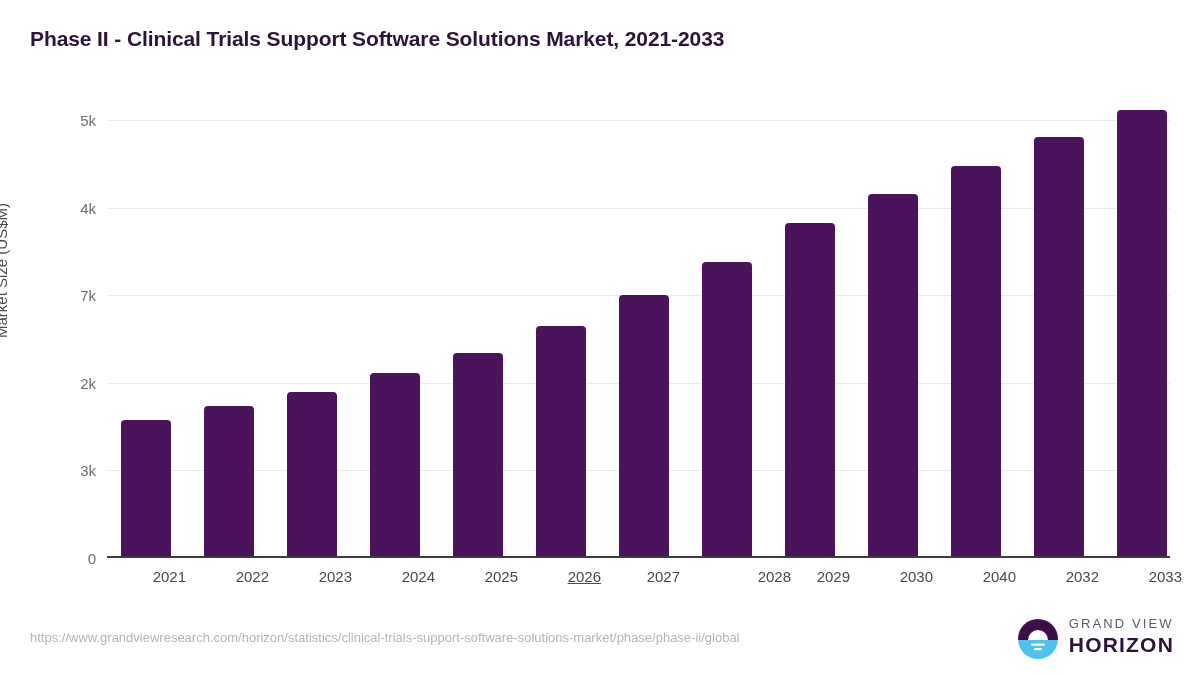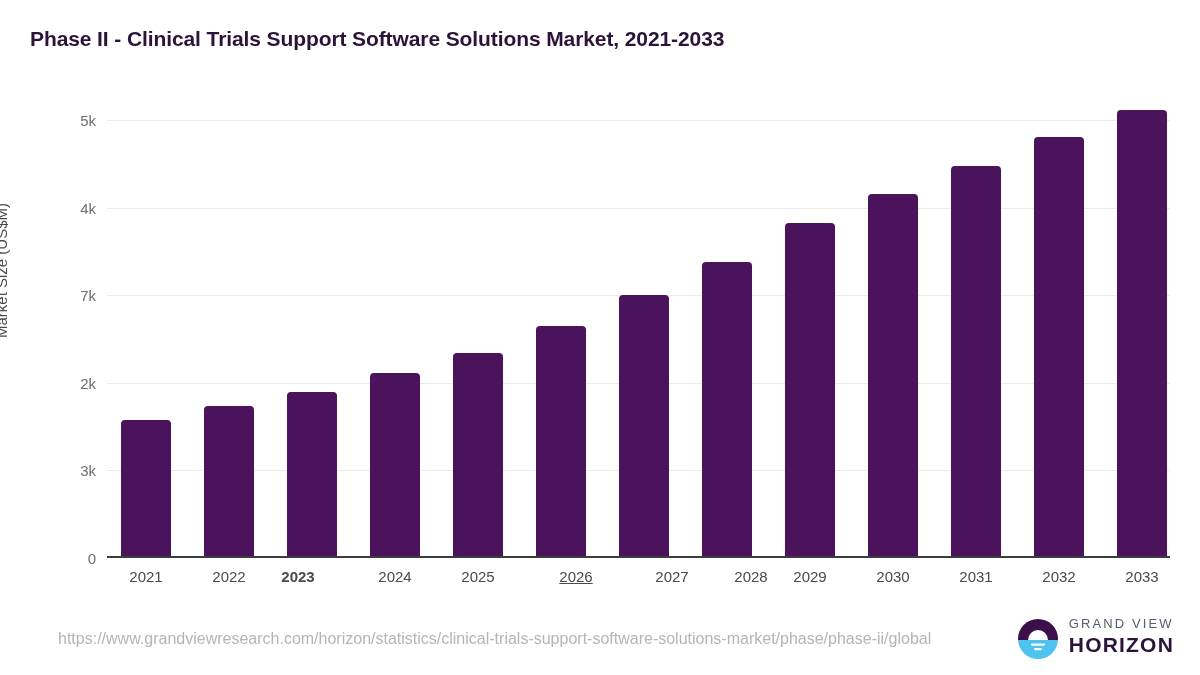--- a/index.html
+++ b/index.html
@@ -92,33 +92,32 @@
     width: 50px;
     background: #4b135c;
     border-radius: 4px 4px 0 0;
   }
 
   
   .x-tick {
     position: absolute;
     top: 568px;
     width: 80px;
-    text-align: center;
+    text-align: right;
     font-size: 15px;
     color: #4a4a4a;
   }
 
   
   #source-url {
     position: absolute;
     left: 30px; top: 630px;
-    font-size: 16px;
+    font-size: 13px;
     color: #b5b5b5;
     white-space: nowrap;
-    margin-left: 28px;
   }
 
   #logo {
     position: absolute;
     right: 26px; top: 617px;
     display: flex;
     align-items: flex-start;
     gap: 9px;
   }
   #logo-mark { width: 44px; height: 44px; display: block; }
@@ -177,29 +176,29 @@
         <div class="bar" title="2031: 4480" style="left: 844px; height: 392.448px; background: rgb(75, 19, 92);"></div>
         <div class="bar" title="2032: 4810" style="left: 927px; height: 421.356px; background: rgb(75, 19, 92);"></div>
         <div class="bar" title="2033: 5120" style="left: 1010px; height: 448.512px; background: rgb(75, 19, 92);"></div>
       </div>
     <div class="axis-baseline"></div>
   </div>
 
   <div id="x-ticks">
       <div class="x-tick" style="left: 106px;">2021</div>
       <div class="x-tick" style="left: 189px;">2022</div>
-      <div class="x-tick" style="left: 258px; font-weight: bold;">2023</div>
+      <div class="x-tick" style="left: 272px;">2023</div>
       <div class="x-tick" style="left: 355px;">2024</div>
       <div class="x-tick" style="left: 438px;">2025</div>
-      <div class="x-tick" style="left: 536px; text-decoration: underline;">2026</div>
-      <div class="x-tick" style="left: 632px;">2027</div>
+      <div class="x-tick" style="left: 521px; text-decoration: underline;">2026</div>
+      <div class="x-tick" style="left: 600px;">2027</div>
       <div class="x-tick" style="left: 711px;">2028</div>
       <div class="x-tick" style="left: 770px;">2029</div>
       <div class="x-tick" style="left: 853px;">2030</div>
-      <div class="x-tick" style="left: 936px;">2031</div>
+      <div class="x-tick" style="left: 936px;">2040</div>
       <div class="x-tick" style="left: 1019px;">2032</div>
       <div class="x-tick" style="left: 1102px;">2033</div>
     </div>
 
   <div id="source-url">https://www.grandviewresearch.com/horizon/statistics/clinical-trials-support-software-solutions-market/phase/phase-ii/global</div>
 
   <div id="logo">
     <svg id="logo-mark" viewBox="0 0 44 44">
       <defs>
         <clipPath id="circClip">

